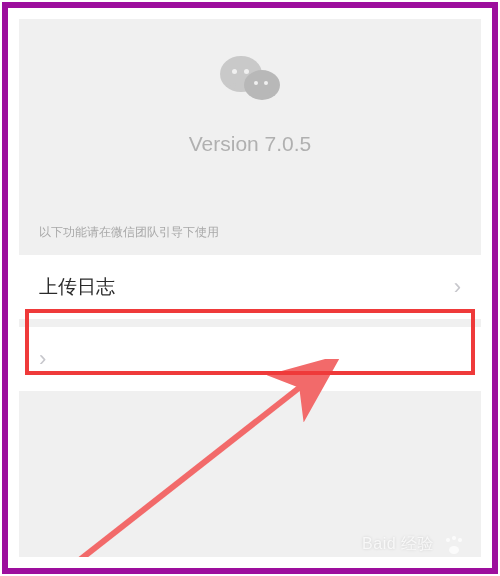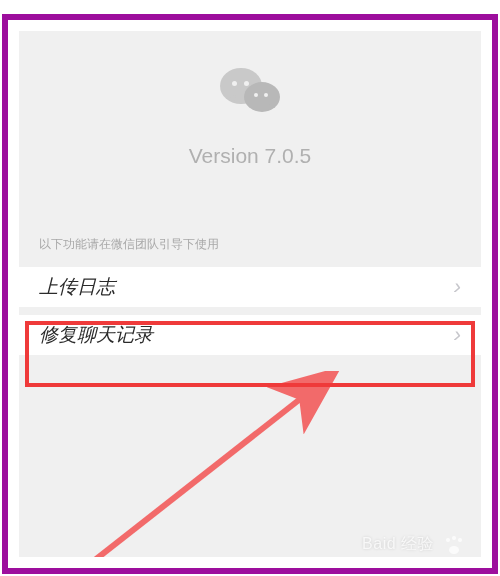--- a/index.html
+++ b/index.html
@@ -9,21 +9,20 @@
       background: #fff;
       font-family: -apple-system, "PingFang SC", "Microsoft YaHei", sans-serif;
       position: relative;
       overflow: hidden;
     }
     .outer-frame {
       position: absolute;
       top: 2px; left: 2px; right: 2px; bottom: 2px;
       border: 6px solid #9d0e9d;
       background: #fff;
-      margin-top: 12px;
     }
     .inner-frame {
       position: absolute;
       top: 11px; left: 11px; right: 11px; bottom: 11px;
       background: #f0f0f0;
       overflow: hidden;
     }
     .logo-area {
       text-align: center;
       padding-top: 35px;
@@ -78,29 +77,28 @@
     }
     .section-hint {
       color: #a8a8a8;
       font-size: 12px;
       padding: 0 20px;
       margin-top: 68px;
       margin-bottom: 14px;
     }
     .cell {
       background: #fff;
-      height: 40px;
+      height: 64px;
       display: flex;
       align-items: center;
       justify-content: space-between;
       padding: 0 20px 0 20px;
       font-size: 19px;
       color: #2b2b2b;
       position: relative;
-      font-style: italic;
     }
     .cell + .cell {
       margin-top: 8px;
     }
     .chevron {
       color: #c7c7cc;
       font-size: 22px;
       font-weight: 300;
     }
     .highlight-box {
@@ -166,21 +164,20 @@
     </div>
 
     <div class="section-hint">以下功能请在微信团队引导下使用</div>
 
     <div class="cell">
       <span>上传日志</span>
       <span class="chevron">›</span>
     </div>
 
     <div class="cell">
-      <span>修复聊天记录</span>
       <span class="chevron">›</span>
     </div>
 
     <div class="highlight-box"></div>
 
     <svg class="arrow-svg" viewBox="0 0 310 230">
       <defs>
         <marker id="ah" markerWidth="14" markerHeight="14" refX="4" refY="5" orient="auto">
           <path d="M0,0 L12,5 L0,10 L3,5 Z" fill="#f26a6a"></path>
         </marker>

